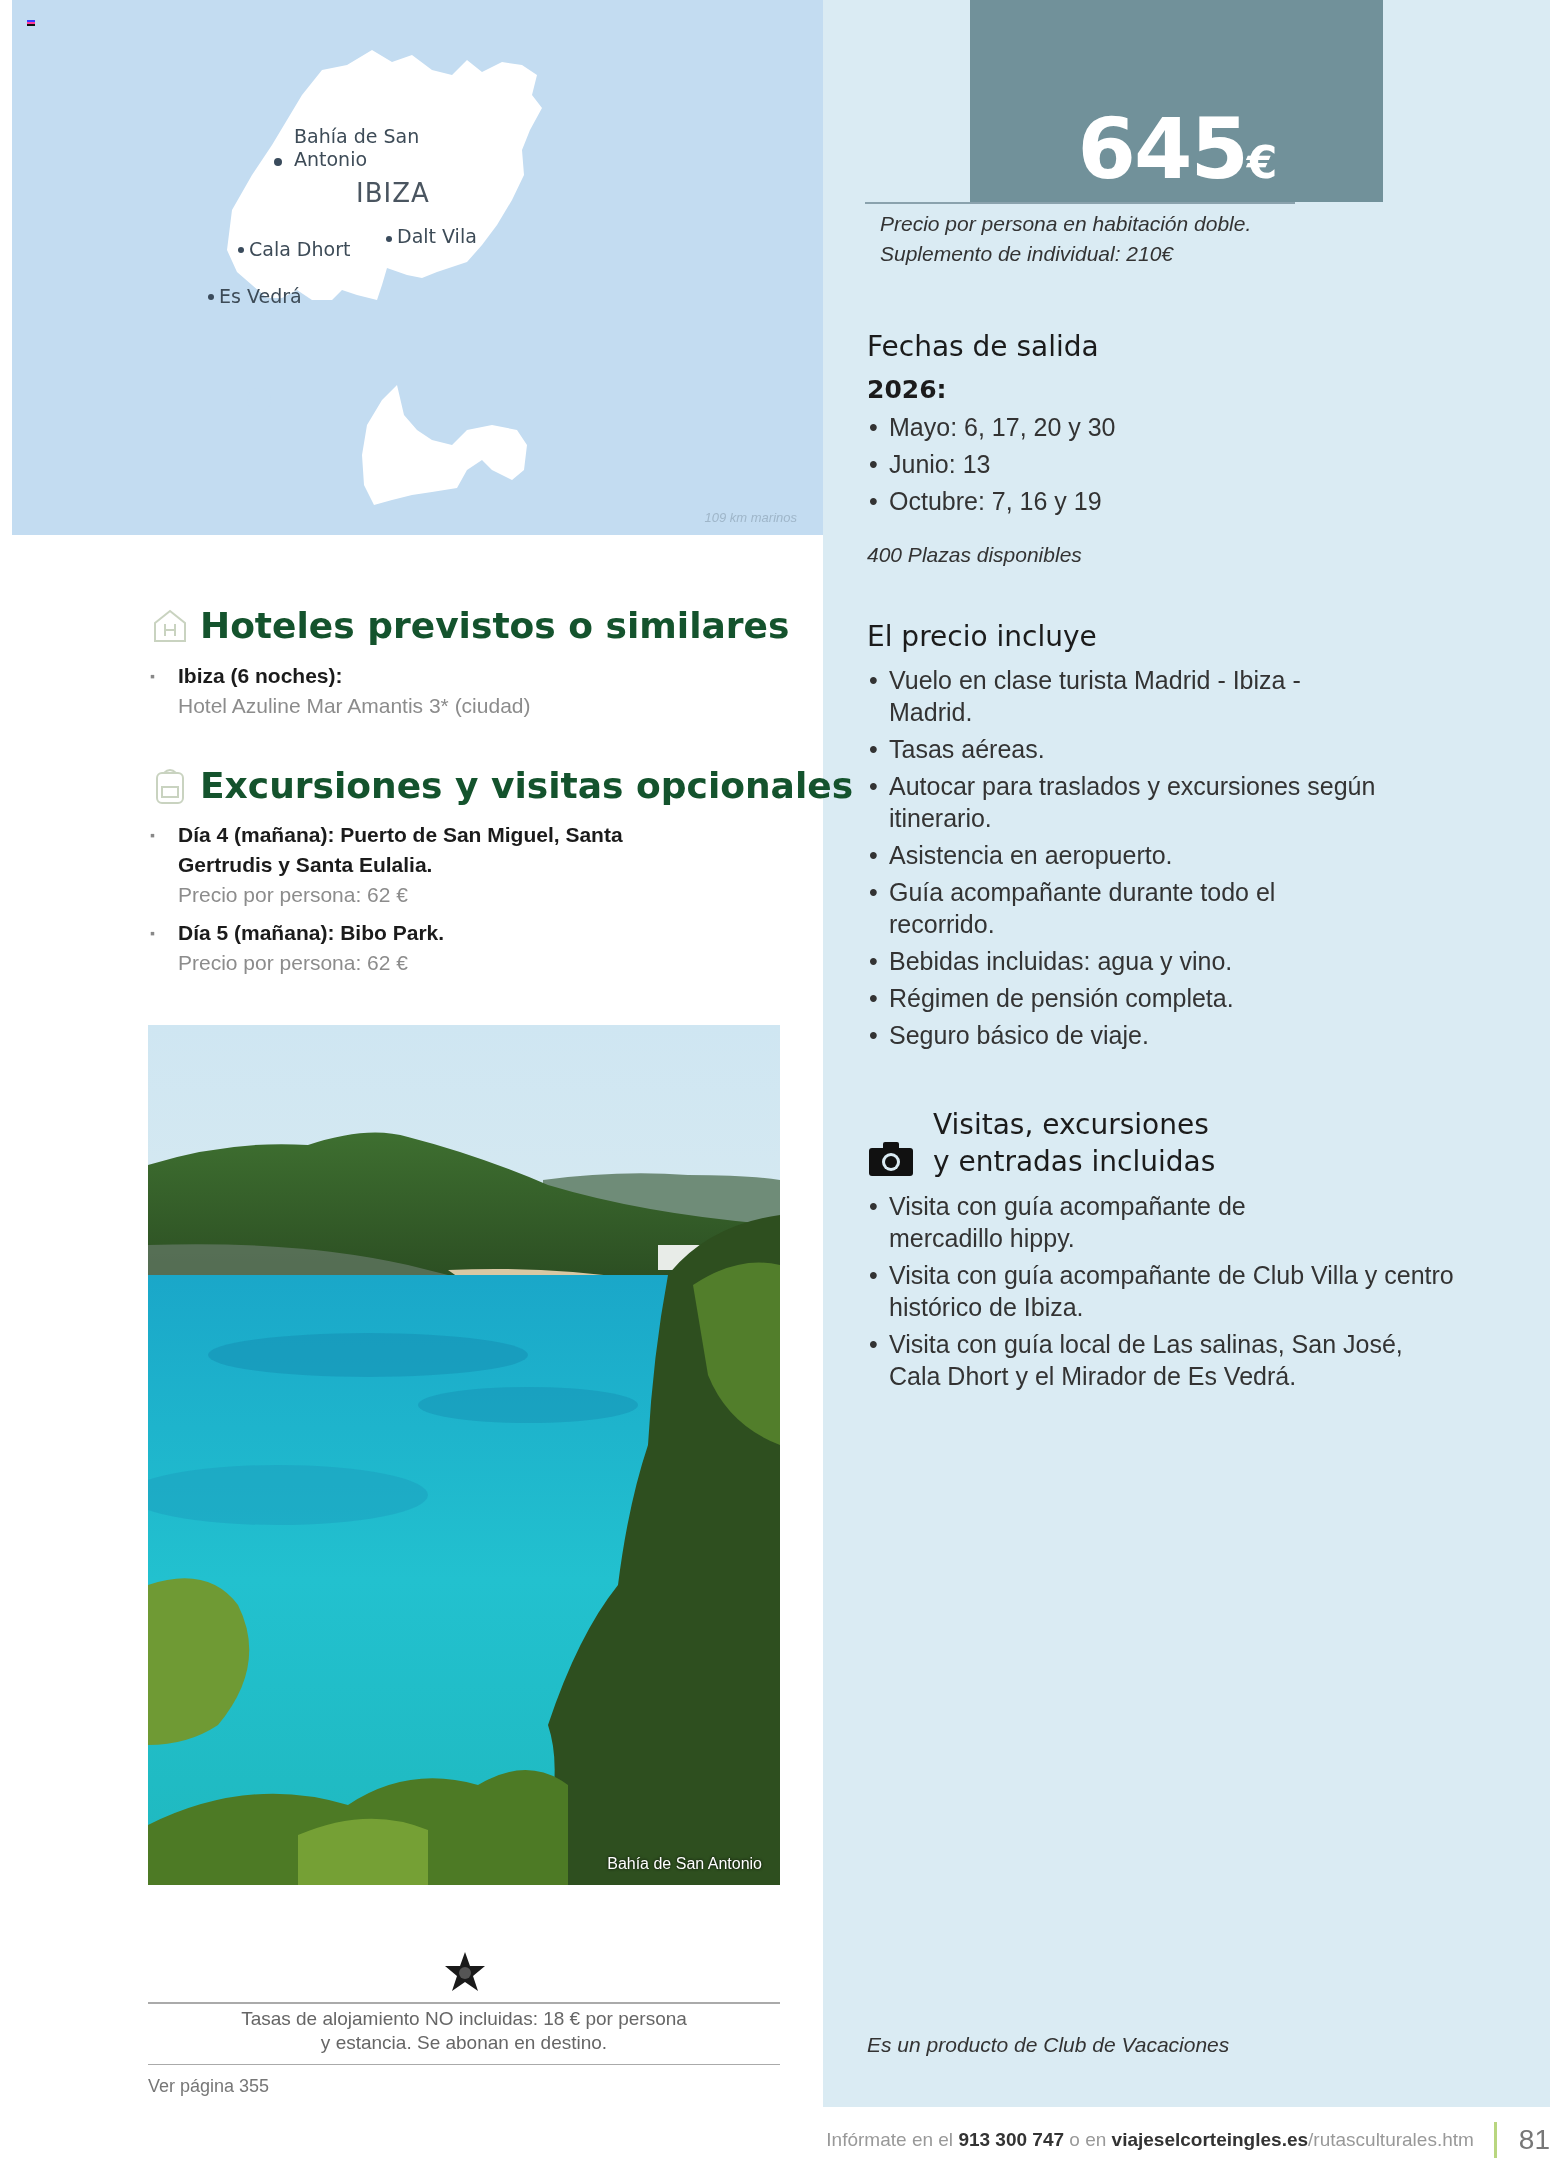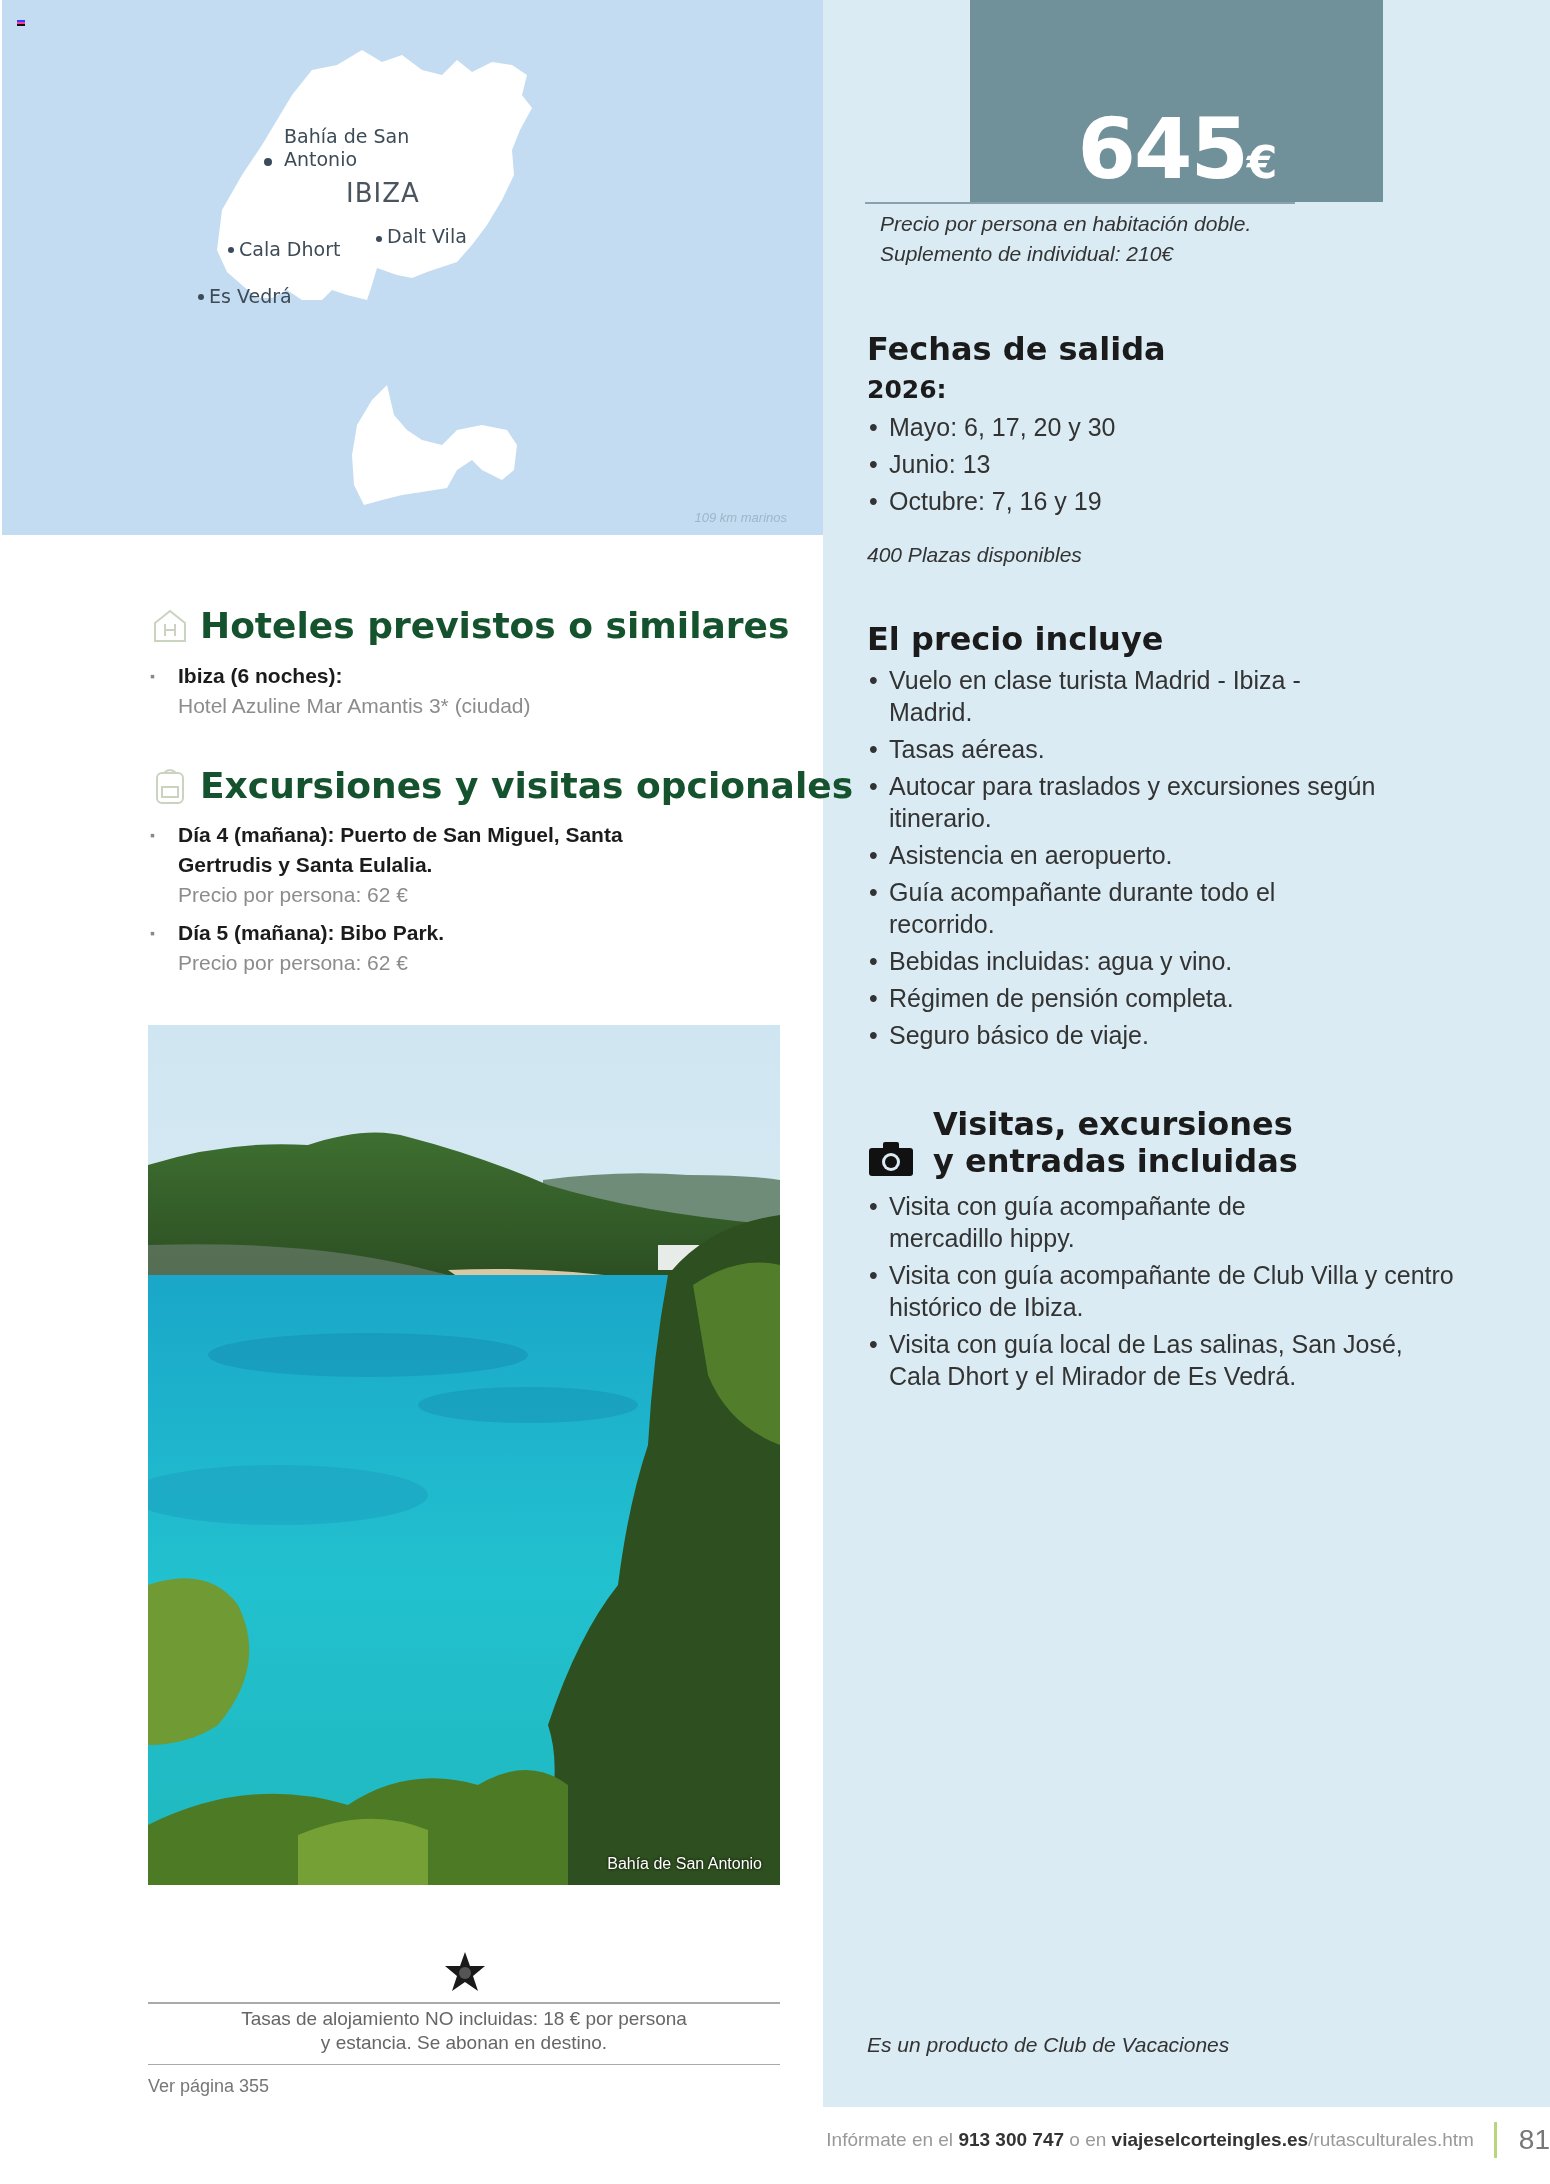--- a/index.html
+++ b/index.html
@@ -1,36 +1,36 @@
 <!DOCTYPE html>
 <html><head>
 <meta charset="utf-8">
 <style>
   * { box-sizing: border-box; margin: 0; padding: 0; }
   html, body { width: 1550px; height: 2184px; background: #ffffff; overflow: hidden; }
   body { position: relative; font-family: "Liberation Sans", sans-serif; color: #2b2b2b; }
 
   
-  .map { position: absolute; left: 2px; top: 0; width: 823px; height: 535px; background: #c3dcf1; overflow: hidden; }
+  .map { position: absolute; left: 12px; top: 0; width: 823px; height: 535px; background: #c3dcf1; overflow: hidden; }
   .map svg { position: absolute; left: 0; top: 0; }
   .map-label { position: absolute; font-family: "DejaVu Sans", sans-serif; font-size: 19px; color: #3d4b57; white-space: nowrap; }
   .map-label.big { font-size: 26px; color: #4a5560; letter-spacing: 1px; }
   .map-dot { position: absolute; width: 8px; height: 8px; border-radius: 50%; background: #3a4b5c; }
   .map-scale { position: absolute; right: 38px; bottom: 10px; font-size: 13px; color: #9fb6c9; font-style: italic; }
   .marker { position: absolute; left: 15px; top: 20px; width: 8px; height: 6px; background: linear-gradient(#3a3aff 0 33%, #ff3a9a 33% 66%, #111 66%); }
 
   
   .panel { position: absolute; left: 823px; top: 0; width: 727px; height: 2107px; background: #daebf3; }
   .price-box { position: absolute; left: 147px; top: 0; width: 413px; height: 202px; background: #71919a; }
   .price { position: absolute; left: 0; right: 0; bottom: 4px; text-align: center; color: #ffffff; font-family: "DejaVu Sans", sans-serif; font-weight: bold; font-size: 84px; letter-spacing: -2px; }
   .price .cur { font-size: 44px; }
   .price-rule { position: absolute; left: 42px; top: 202px; width: 430px; height: 2px; background: #8aa2ad; }
   .price-note { position: absolute; left: 57px; top: 209px; font-style: italic; font-size: 21px; line-height: 30px; color: #333; }
 
-  .r-title { position: absolute; left: 44px; font-family: "DejaVu Sans", sans-serif; font-weight: bold; font-size: 32px; color: #1b1b1b; }
+  .r-title { position: absolute; left: 44px; font-family: "DejaVu Sans", sans-serif; font-weight: normal; font-size: 28px; color: #1b1b1b; }
   .r-year { position: absolute; left: 44px; top: 375px; font-family: "DejaVu Sans", sans-serif; font-weight: bold; font-size: 25px; color: #1b1b1b; }
   ul.r-list { position: absolute; left: 44px; list-style: none; font-size: 25px; line-height: 32px; color: #333; }
   ul.r-list li { position: relative; padding-left: 22px; margin-bottom: 5px; }
   ul.r-list li::before { content: "\2022"; position: absolute; left: 2px; top: 0; }
   ul.r-list.tight li { margin-bottom: 5px; }
   .plazas { position: absolute; left: 44px; top: 543px; font-style: italic; font-size: 21px; color: #333; }
   .camera { position: absolute; left: 46px; top: 1142px; width: 44px; height: 34px; }
   .product { position: absolute; left: 44px; top: 2033px; font-style: italic; font-size: 21px; color: #333; }
 
   

